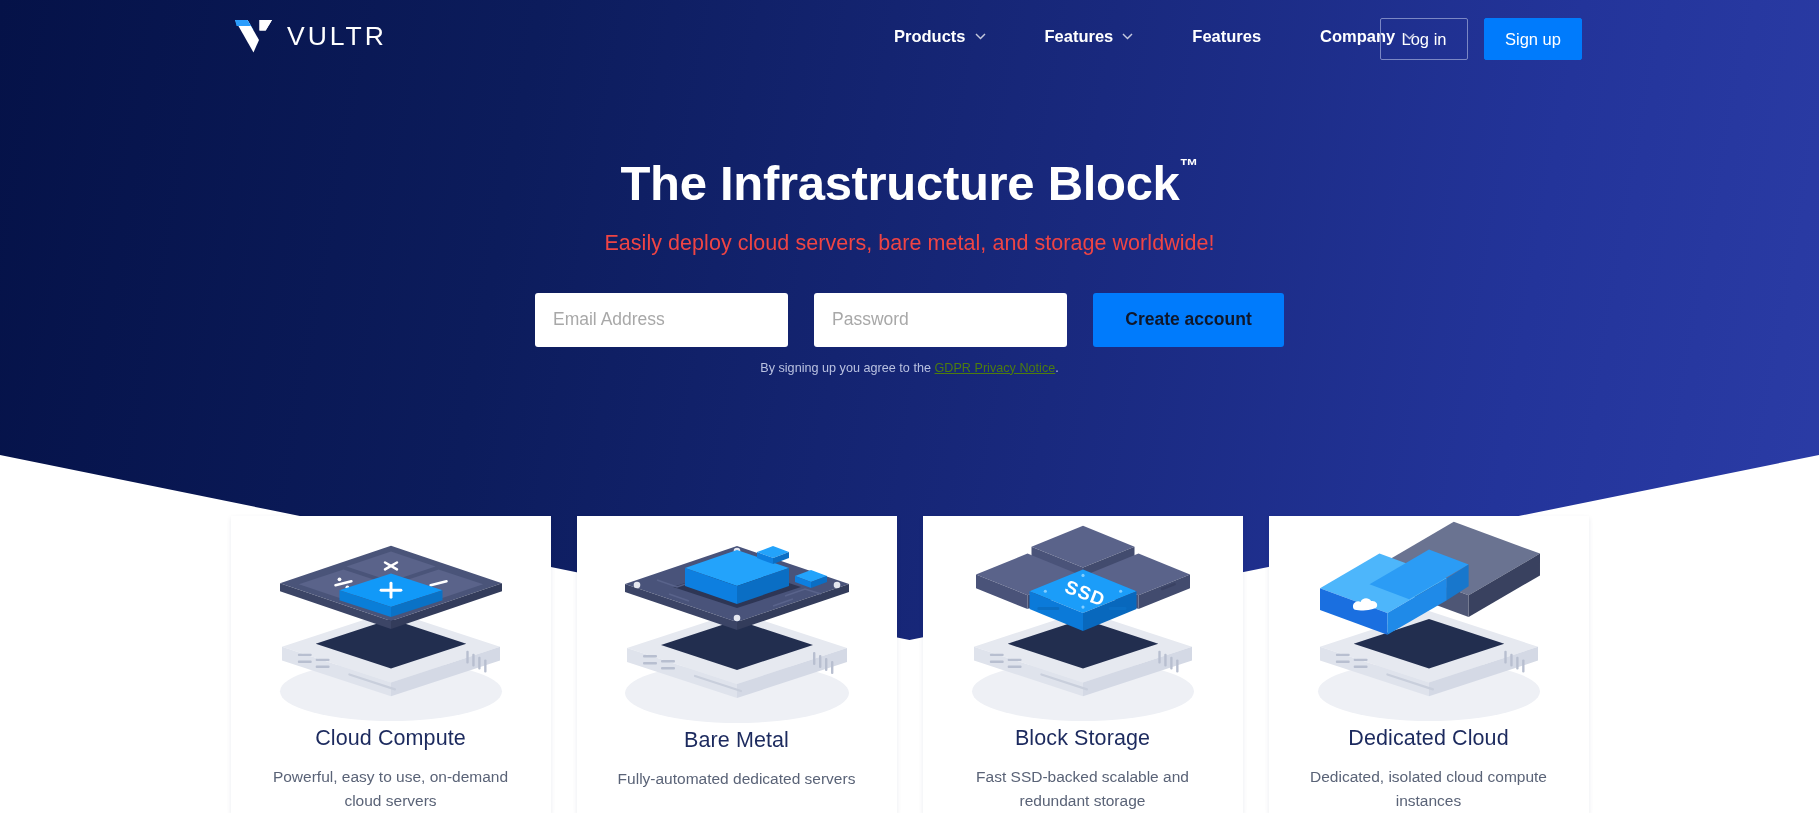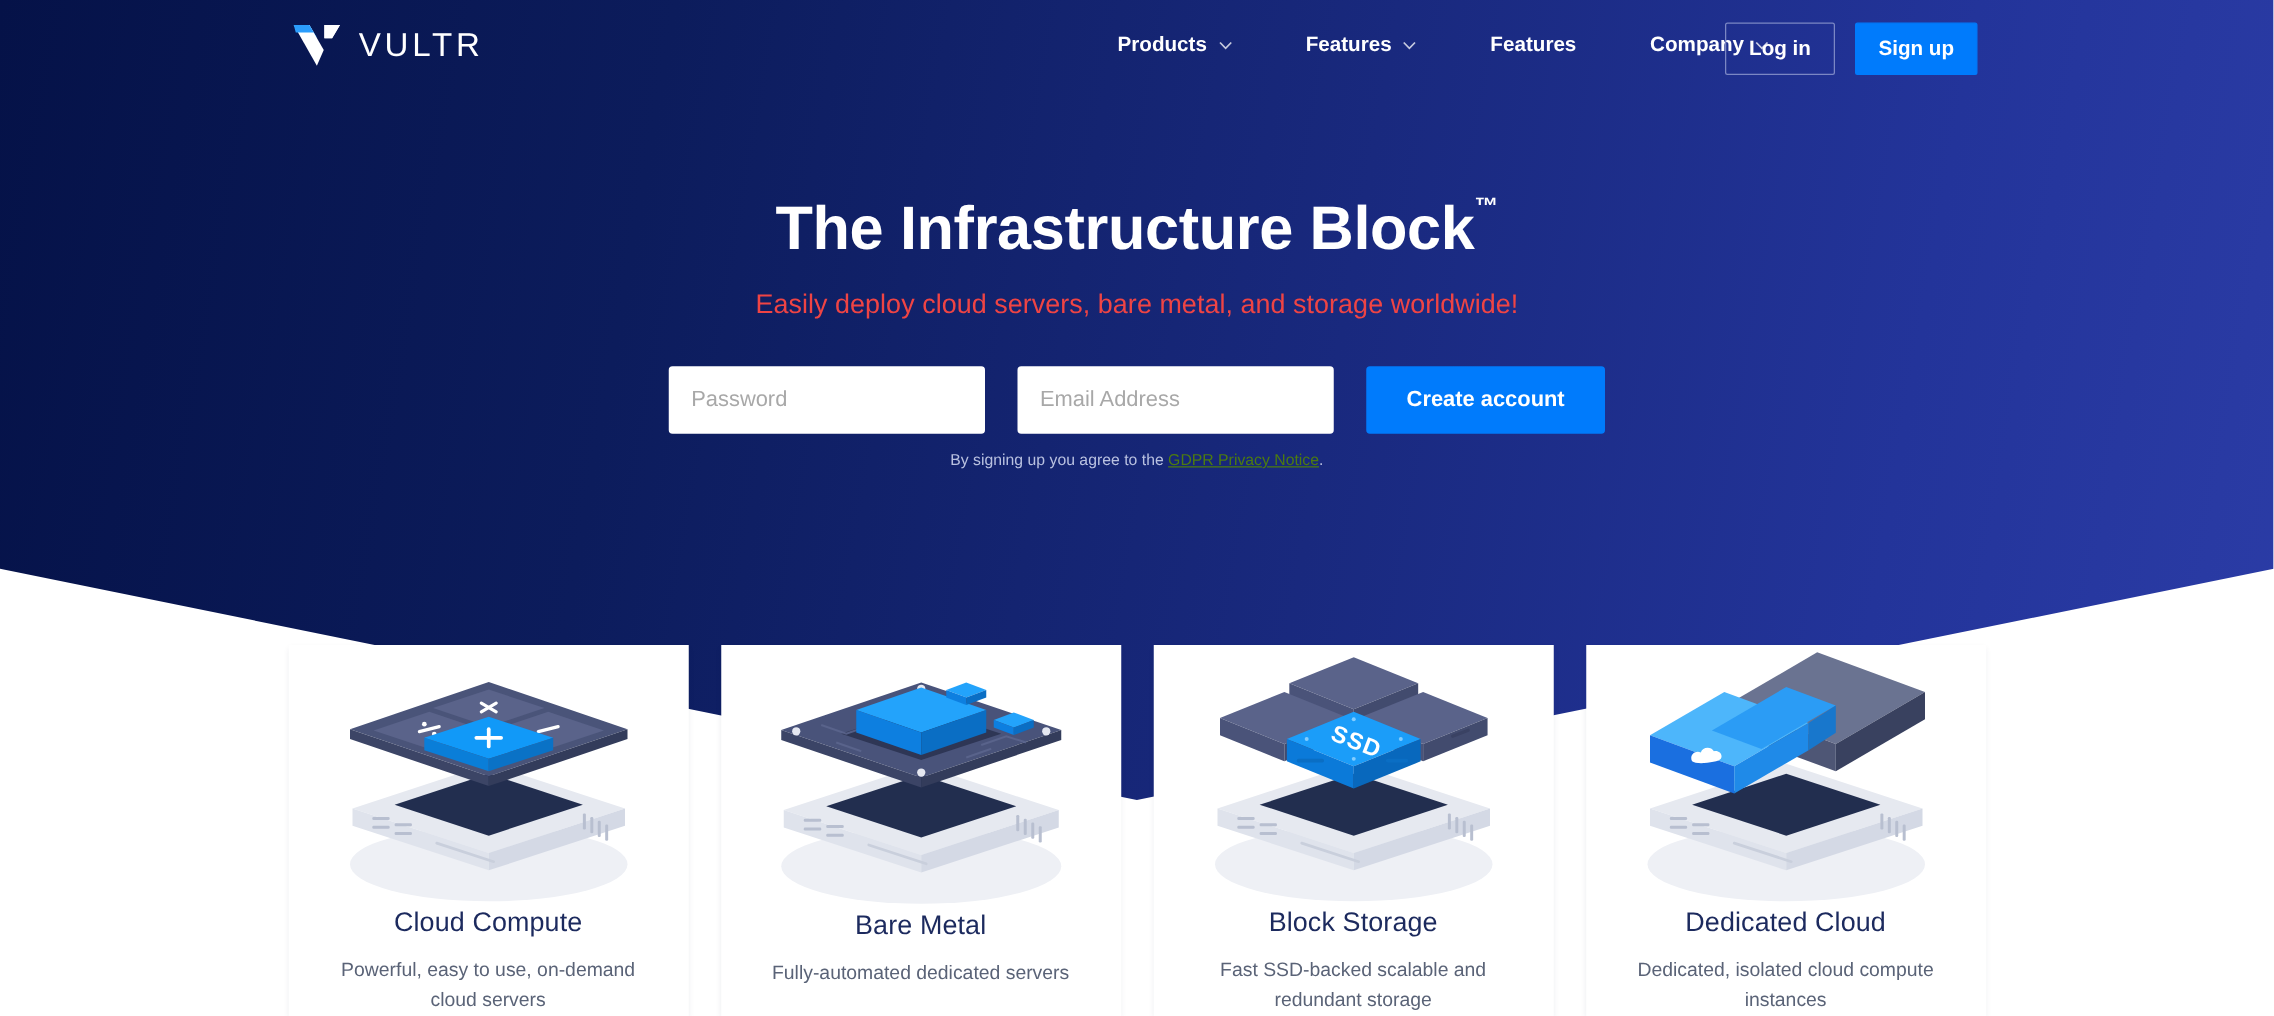--- a/index.html
+++ b/index.html
@@ -46,21 +46,21 @@
     color: #ffffff; font-size: 16.5px; font-weight: 700;
     padding: 6px 21px; cursor: pointer; white-space: nowrap;
   }
   .caret { width: 11px; height: 7px; display: block; opacity: .75; }
 
   .auth-group {
     position: absolute; right: 237px; top: 18px;
     display: flex; align-items: center; gap: 16px;
   }
   .btn {
-    font-size: 16.5px; font-weight: 700; cursor: pointer;
+    font-size: 16.5px; font-weight: 400; cursor: pointer;
     display: flex; align-items: center; justify-content: center;
     border-radius: 2px; white-space: nowrap;
   }
   .btn-login {
     width: 88px; height: 42px; color: #ffffff;
     background: transparent; border: 1px solid #7b87c4;
   }
   .btn-signup {
     width: 98px; height: 42px; color: #ffffff;
     background: #007bfc; border: 1px solid #007bfc;
@@ -90,21 +90,21 @@
     align-items: center; gap: 26px;
   }
   .field {
     width: 253px; height: 54px; background: #ffffff;
     border: none; border-radius: 3px;
     font-size: 17.5px; color: #3c3c3c; padding: 0 18px;
     font-family: "Liberation Sans", sans-serif; outline: none;
   }
   .field::placeholder { color: #a8a8a8; font-size: 17.5px; }
   .btn-create {
-    width: 191px; height: 54px; background: #007bfc; color: #ffffff;
+    width: 191px; height: 54px; background: #007bfc; color: #0f172a;
     border: none; border-radius: 3px; font-size: 17.5px; font-weight: 700;
     cursor: pointer; font-family: "Liberation Sans", sans-serif;
   }
   .gdpr {
     margin-top: 14px; color: #b9c1e0; font-size: 12.6px; letter-spacing: 0.02px;
   }
   .gdpr a { color: #4d7c0f; }
 
   
   .cards {
@@ -177,22 +177,22 @@
     </div>
   </div>
 
   <div class="hero">
     <h1 class="hero-title">
       <span>The Infrastructure Block</span><sup>™</sup>
     </h1>
     <div class="hero-sub">Easily deploy cloud servers, bare metal, and storage worldwide!</div>
 
     <form class="signup-form">
+      <input class="field" type="email" placeholder="Email Address" style="">
       <input class="field" type="password" placeholder="Password" style="">
-      <input class="field" type="email" placeholder="Email Address" style="">
       <button class="btn-create">Create account</button>
     </form>
 
     <div class="gdpr">
       <span>By signing up you agree to the </span><a href="#">GDPR Privacy Notice</a><span>.</span>
     </div>
   </div>
 
   <div class="cards">
 

